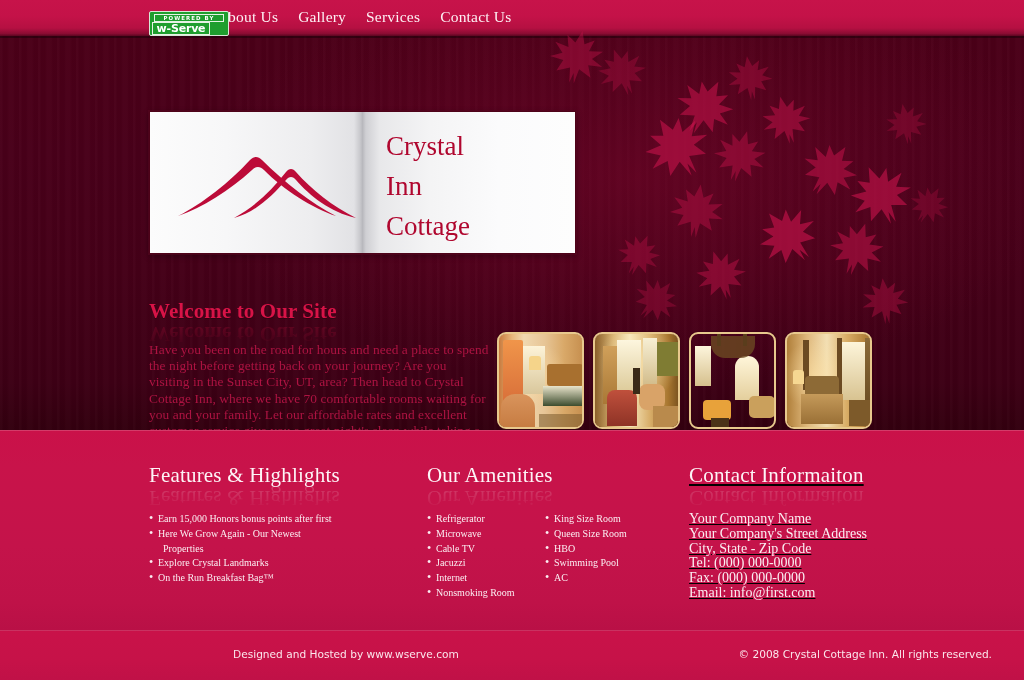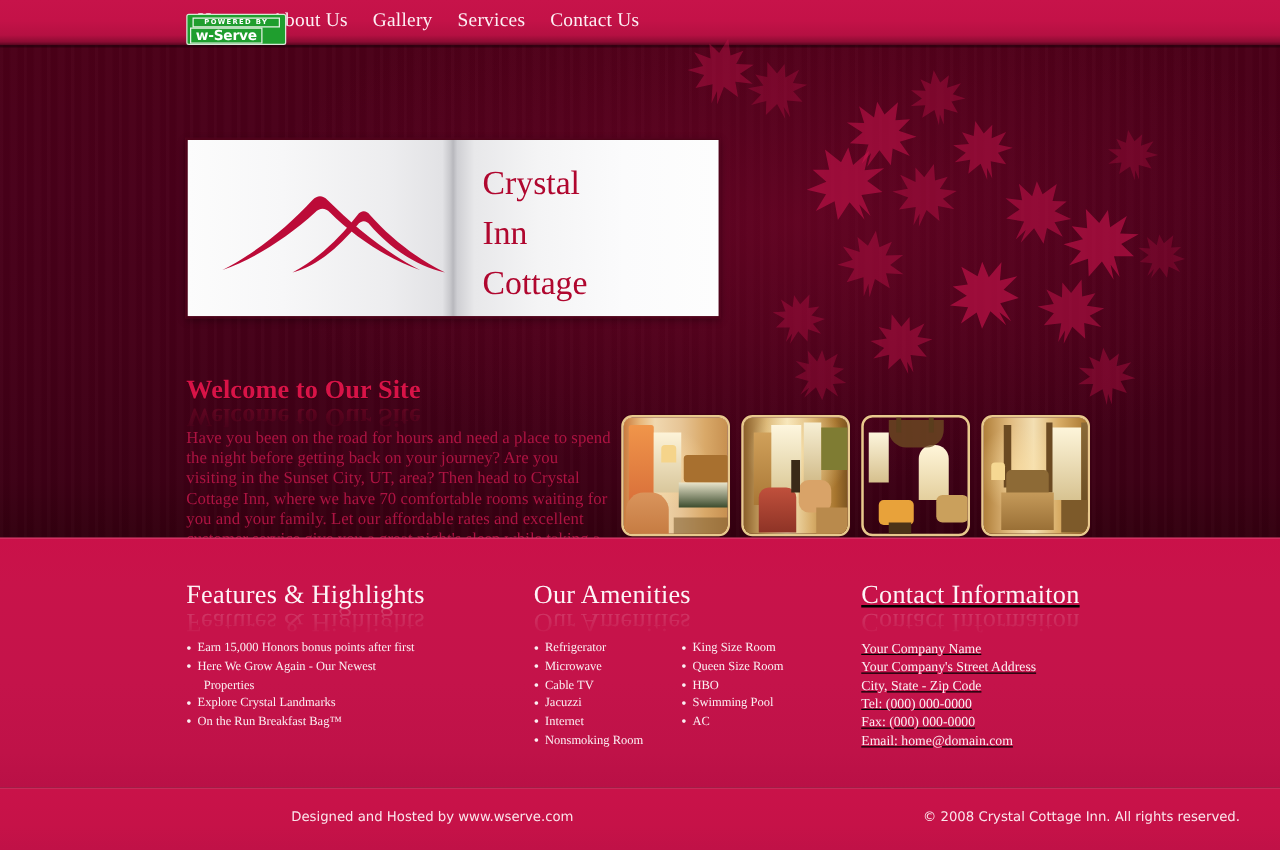--- a/index.html
+++ b/index.html
@@ -222,21 +222,21 @@
     font-size: 12px;
   }
   ul.flist li.cont { padding-left: 14px; }
   ul.flist li.cont::before { content: ""; }
 
   .amen-wrap { display: flex; gap: 0px; }
   .amen-wrap .col { width: 118px; }
 
   .contact-lines p {
     color: #fbeef2;
-    font-size: 11px;
+    font-size: 14px;
     line-height: 14.8px;
   }
 
   
   .bottombar {
     position: absolute;
     left: 0; top: 630px;
     width: 1024px; height: 50px;
     background: linear-gradient(to bottom, #c91249 0%, #c61248 60%, #c01147 100%);
     border-top: 1px solid rgba(255,255,255,0.14);
@@ -537,21 +537,21 @@
         <div class="fhead">
           <span>Contact Informaiton</span>
           <span class="mirror">Contact Informaiton</span>
         </div>
         <div class="contact-lines">
           <p>Your Company Name</p>
           <p>Your Company's Street Address</p>
           <p>City, State - Zip Code</p>
           <p>Tel: (000) 000-0000</p>
           <p>Fax: (000) 000-0000</p>
-          <p>Email: home@domain.com</p>
+          <p>Email: info@first.com</p>
         </div>
       </div>
 
     </div>
   </div>
 
   <div class="bottombar"></div>
   <div class="wserve">
     <div class="pb">POWERED BY</div>
     <div class="ws">w-Serve</div>

